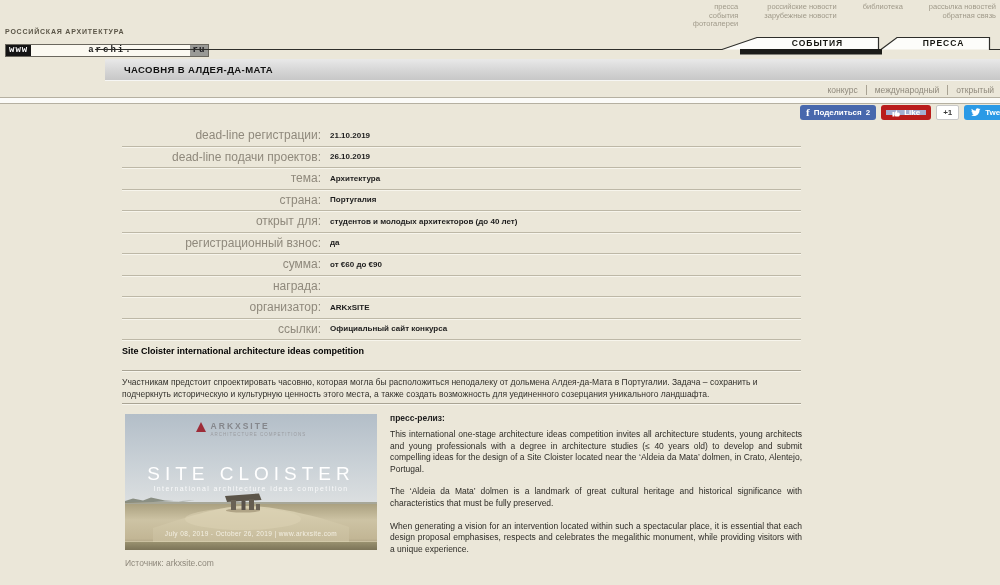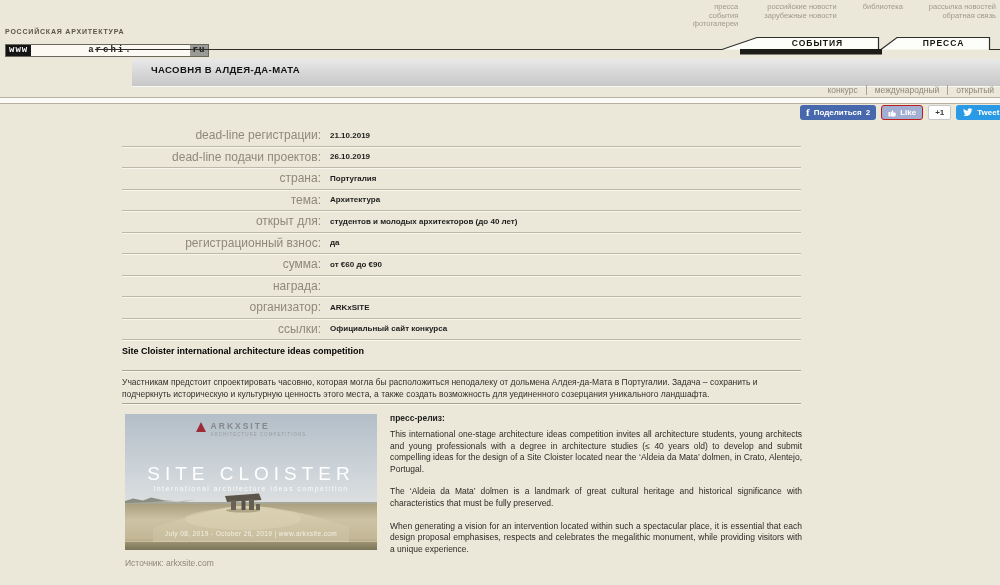--- a/index.html
+++ b/index.html
@@ -20,39 +20,39 @@
   .logo-archi { color:#1c1c1c; padding:0 11px; letter-spacing:2px; }
   .logo-ru { background:#9a9a96; color:#15151a; padding:0 3px; letter-spacing:1px; }
 
   
   .tabstrip-svg { position:absolute; top:33px; left:0; width:1000px; height:23px; }
   .tab-label { position:absolute; top:37px; height:12px; line-height:12px; text-align:center; font-size:8.5px; font-weight:bold; letter-spacing:1px; color:#15150f; cursor:pointer; z-index:3; }
   .tab-events { left:757px; width:121px; }
   .tab-press  { left:897px; width:93px;  }
 
   
-  .titlebar { position:absolute; top:59px; left:105px; right:0; height:28px;
+  .titlebar { position:absolute; top:59px; left:105px; right:0; height:22px;
     background:linear-gradient(180deg,#e9e9e9 0%,#d9d9d9 45%,#c7c7c7 100%);
-    border-bottom:1px solid #f6f6f4;margin-left:27px; }
+    border-bottom:1px solid #f6f6f4; }
   .titlebar .t { padding-left:19px; line-height:22px; font-size:9.5px; font-weight:bold; letter-spacing:.4px; color:#111; }
 
   
   .filters { position:absolute; top:85px; right:6px; display:flex; }
   .filters a { font-size:8.5px; color:#8f897c; text-decoration:none; cursor:pointer; }
   .filters a + a { border-left:1px solid #a8a293; padding-left:8px; margin-left:8px; }
 
   
   .divband { position:absolute; top:97px; left:0; width:1000px; height:7px; background:#fbfbf8; border-top:1px solid #b5b0a1; border-bottom:1px solid #b5b0a1; }
 
   
   .social { position:absolute; top:105px; left:800px; right:10px; display:flex; align-items:center; gap:5px; }
   .sbtn { display:inline-flex; align-items:center; height:15px; border-radius:3px; font-size:8px; font-weight:bold; cursor:pointer; }
   .btn-fb { background:#4868ad; color:#fff; padding:0 6px; gap:4px; }
   .btn-fb .f { font-family:"Liberation Serif", serif; font-size:11px; line-height:11px; }
-  .btn-like { background:#a3afd2; border:1px solid #b91c1c; color:#fff; padding:0 6px; gap:3px; }
+  .btn-like { background:#a3afd2; border:5px solid #b91c1c; color:#fff; padding:0 6px; gap:3px; }
   .btn-plus { background:#fff; border:1px solid #c8c8c8; border-radius:2px; color:#3a3a3a; padding:0 6px; }
   .btn-tweet { margin-left:auto; background:#2b9ae6; color:#fff; padding:0 6px; gap:4px; }
 
   
   .details { position:absolute; top:125px; left:122px; width:679px; }
   .drow { display:flex; align-items:center; height:21.5px; border-bottom:1px solid #bdb8a7; box-shadow:0 1px 0 #f7f5ec; }
   .dlabel { width:205px; text-align:right; font-size:12px; color:#8f897c; padding-right:6px; }
   .dvalue { flex:1; padding-left:3px; font-size:8px; font-weight:bold; color:#1d1d1d; }
   .dvalue a { color:#1d1d1d; text-decoration:none; cursor:pointer; }
 
@@ -163,26 +163,26 @@
   <div class="details">
     <div class="drow">
       <div class="dlabel">dead-line регистрации:</div>
       <div class="dvalue">21.10.2019</div>
     </div>
     <div class="drow">
       <div class="dlabel">dead-line подачи проектов:</div>
       <div class="dvalue">26.10.2019</div>
     </div>
     <div class="drow">
+      <div class="dlabel">тема:</div>
+      <div class="dvalue">Архитектура</div>
+    </div>
+    <div class="drow">
       <div class="dlabel">страна:</div>
       <div class="dvalue">Португалия</div>
-    </div>
-    <div class="drow">
-      <div class="dlabel">тема:</div>
-      <div class="dvalue">Архитектура</div>
     </div>
     <div class="drow">
       <div class="dlabel">открыт для:</div>
       <div class="dvalue">студентов и молодых архитекторов (до 40 лет)</div>
     </div>
     <div class="drow">
       <div class="dlabel">регистрационный взнос:</div>
       <div class="dvalue">да</div>
     </div>
     <div class="drow">

